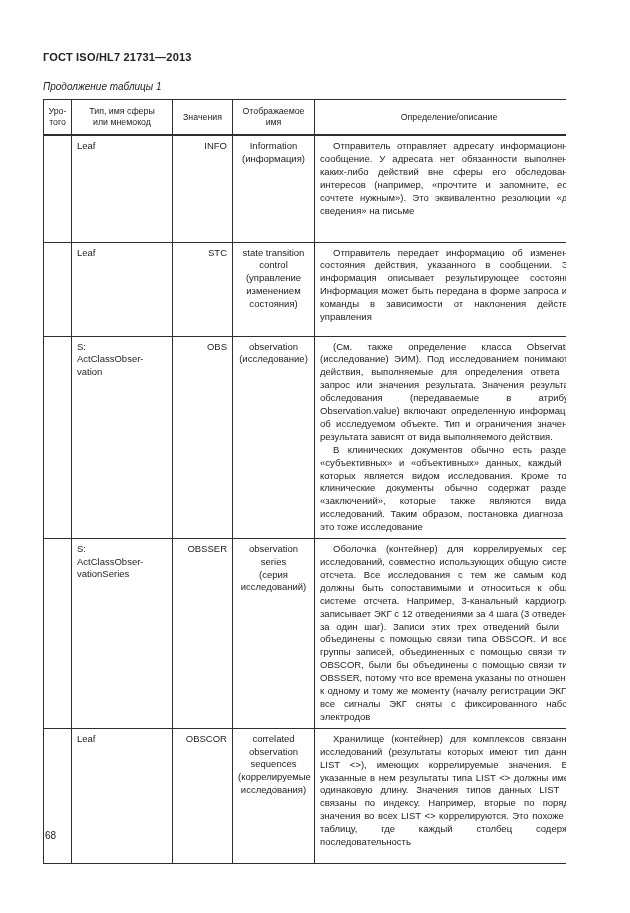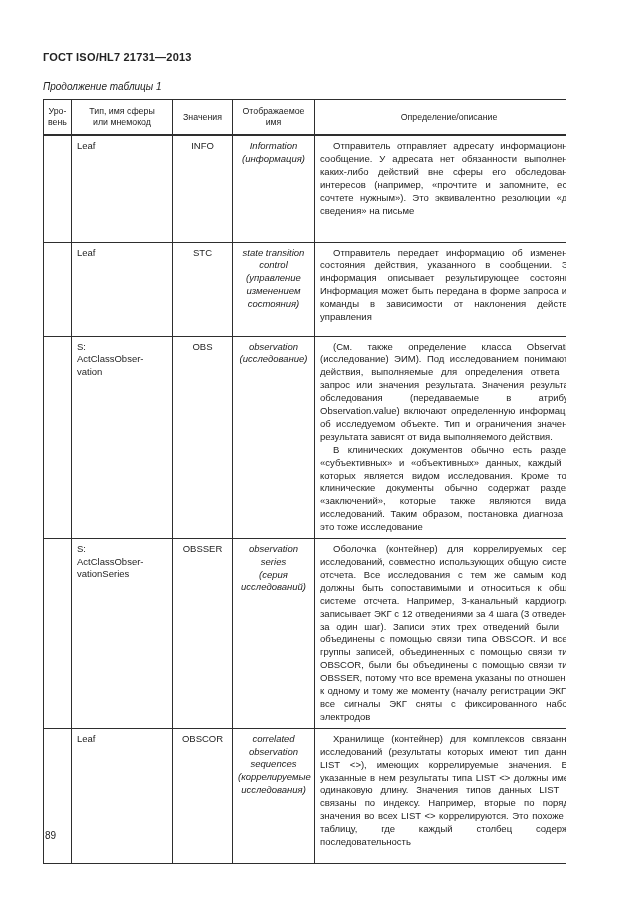--- a/index.html
+++ b/index.html
@@ -55,30 +55,29 @@
   td.c-level { padding: 5px 3px; }
   td.c-type {
     font-size: 9.5px;
     line-height: 12.6px;
     white-space: pre-line;
     padding: 5px 3px 4px 7px;
   }
   td.c-mnemo {
     font-size: 9.5px;
     line-height: 12.6px;
-    text-align: center;
+    text-align: right;
     padding-top: 5px;
   }
   td.c-name {
     font-size: 9.5px;
     line-height: 12.8px;
     text-align: center;
     white-space: pre-line;
     padding: 5px 2px;
-    font-style: italic;
   }
   td.c-desc { padding: 5px 6px 4px 6px; }
   td.c-desc p {
     margin: 0;
     font-size: 9.5px;
     line-height: 12.9px;
     text-align: justify;
     text-indent: 13px;
   }
   tr.r1 { height: 107px; }
@@ -105,21 +104,21 @@
     <colgroup>
       <col style="width:28px">
       <col style="width:101px">
       <col style="width:60px">
       <col style="width:82px">
       <col style="width:269px">
     </colgroup>
     <thead>
       <tr>
         <th>Уро-
-вень</th>
+того</th>
         <th>Тип, имя сферы
 или мнемокод</th>
         <th>Значения</th>
         <th>Отображаемое
 имя</th>
         <th>Определение/описание</th>
       </tr>
     </thead>
     <tbody>
       <tr class="r1">
@@ -181,15 +180,15 @@
 sequences
 (коррелируемые
 исследования)</td>
         <td class="c-desc">
           <p>Хранилище (контейнер) для комплексов связанных исследований (результаты которых имеют тип данных LIST &lt;&gt;), имеющих коррелируемые значения. Все указанные в нем результаты типа LIST &lt;&gt; должны иметь одинаковую длину. Значения типов данных LIST &lt;&gt; связаны по индексу. Например, вторые по порядку значения во всех LIST &lt;&gt; коррелируются. Это похоже на таблицу, где каждый столбец содержит последовательность</p>
         </td>
       </tr>
     </tbody>
   </table>
 
-  <div class="page-number">89</div>
+  <div class="page-number">68</div>
 
 </div>
 
 </body></html>

